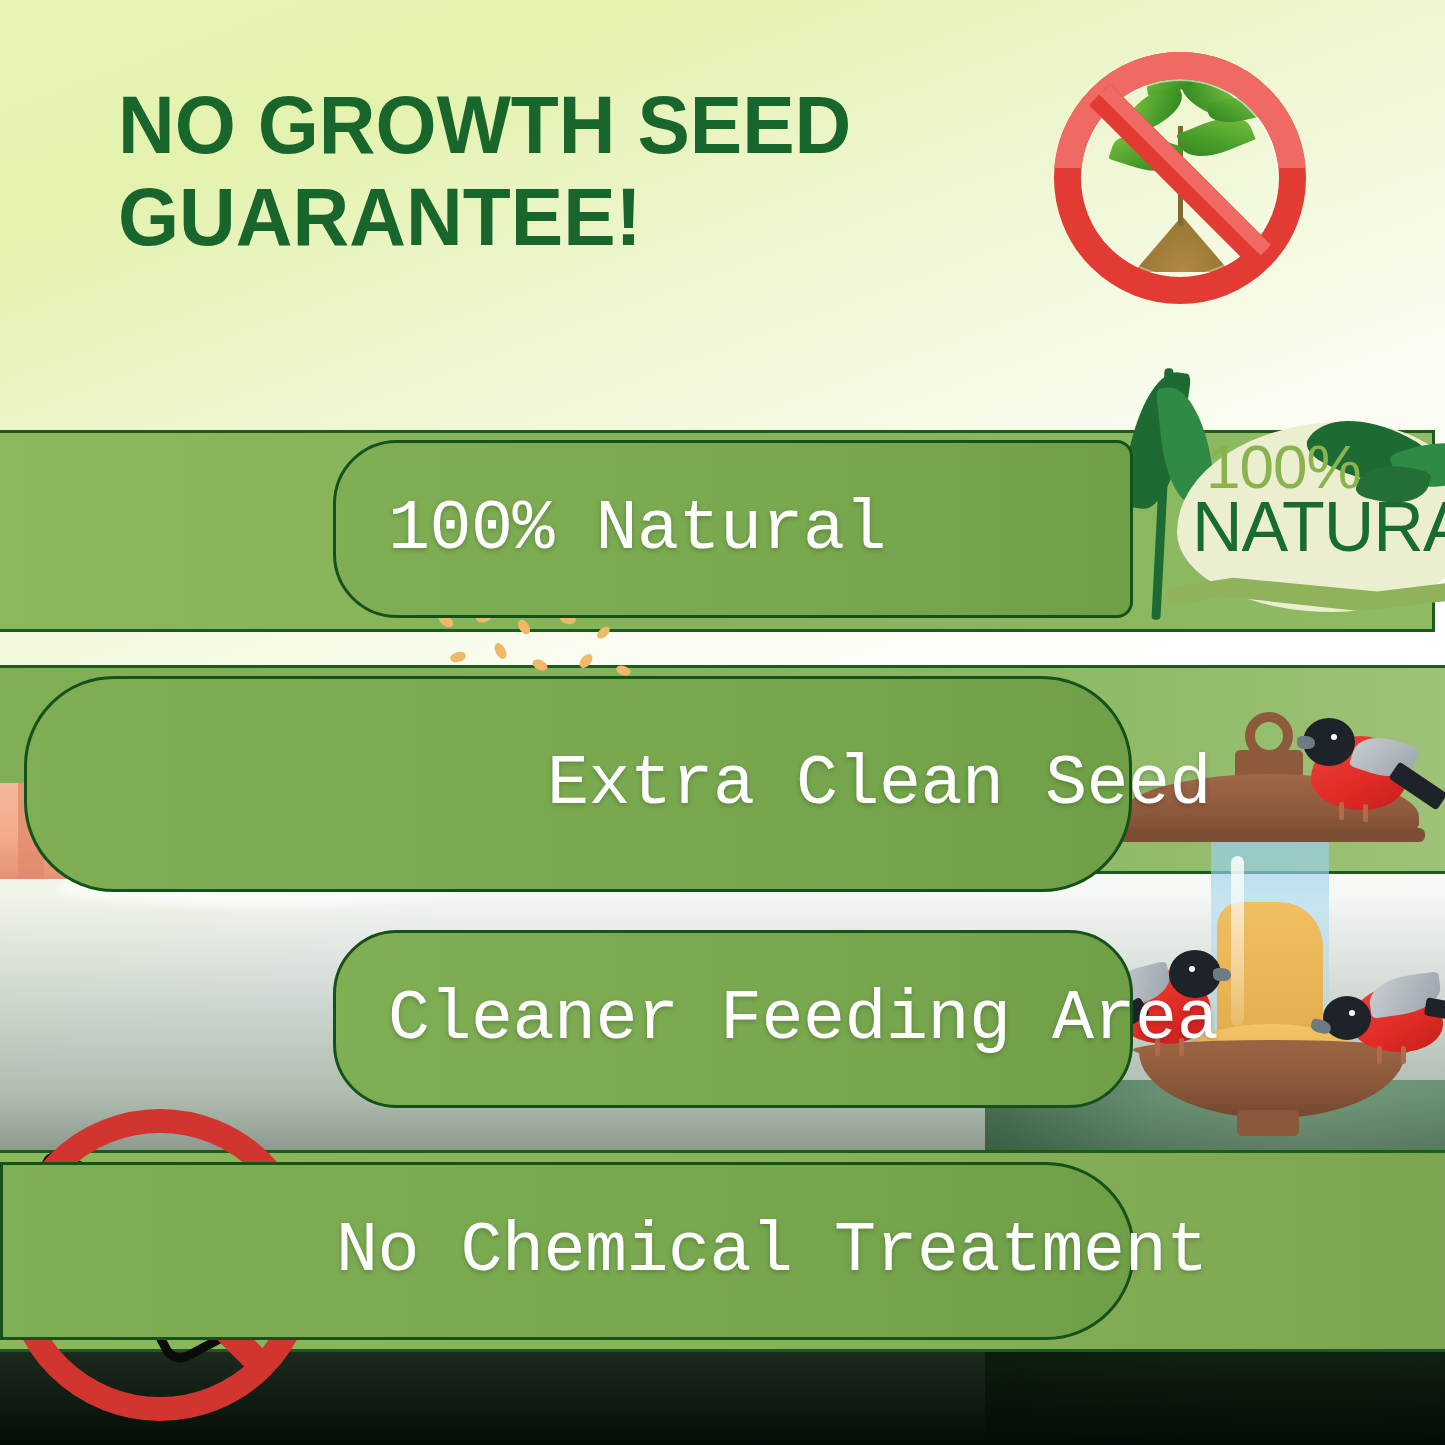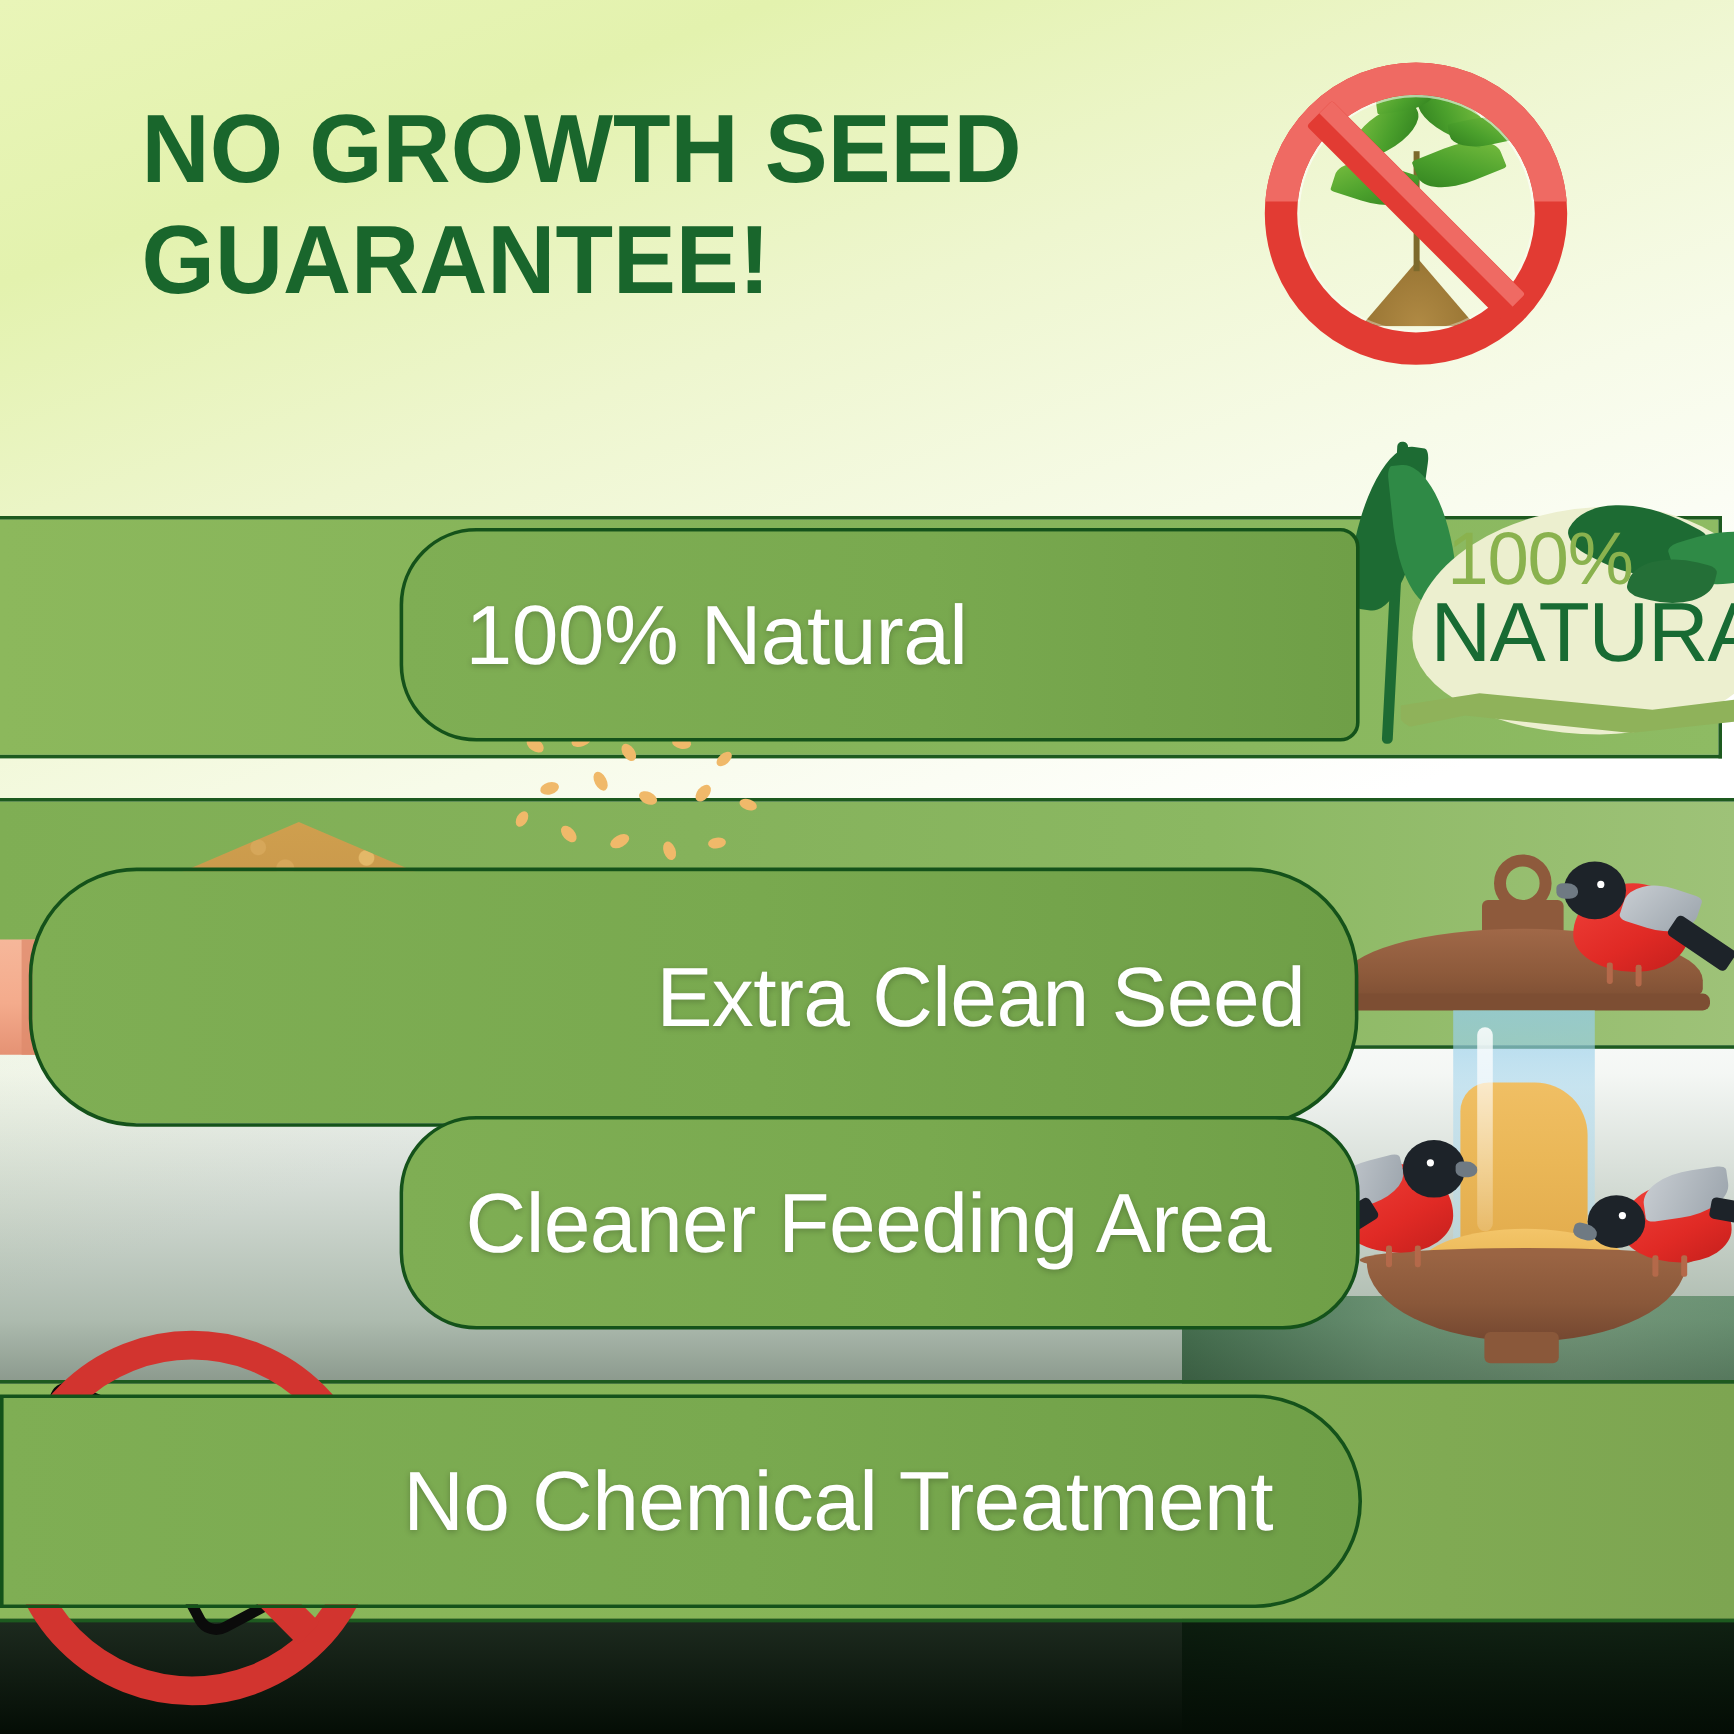--- a/index.html
+++ b/index.html
@@ -42,28 +42,28 @@
     background:linear-gradient(to right,#8cb85c 0%,#86b457 50%,#7da551 100%);}
 
   
   .pill{
     position:absolute;
     display:flex;align-items:center;
     box-sizing:border-box;
     border:3px solid #14521a;
     background:linear-gradient(to right,#7fae54 0%,#79a94f 55%,#6f9f47 100%);
     color:#ffffff;
-    font-family:Liberation Sans, sans-serif;
+    font-family:Liberation Mono, monospace;
     font-weight:400;
     letter-spacing:-0.5px;
     text-shadow:0 2px 5px rgba(0,0,0,.22);
     white-space:nowrap;
   }
   #pill1{left:333px;top:440px;width:800px;height:178px;border-radius:64px 16px 16px 64px;padding-left:52px;font-size:70px;}
-  #pill2{left:24px;top:676px;width:1108px;height:216px;border-radius:90px;padding-left:520px;font-size:70px;margin-top:47px;}
+  #pill2{left:24px;top:676px;width:1108px;height:216px;border-radius:90px;padding-left:520px;font-size:70px;}
   #pill3{left:333px;top:930px;width:800px;height:178px;border-radius:64px;padding-left:52px;font-size:70px;}
   #pill4{left:0px;top:1162px;width:1135px;height:178px;border-radius:0 90px 90px 0;padding-left:333px;font-size:70px;}
 
   
   #headline{
     position:absolute;left:118px;top:80px;width:880px;
     color:#19662c;
     font-family:"Liberation Sans Narrow","Liberation Sans",sans-serif;
     font-weight:bold;
     font-size:81px;line-height:1.13;

